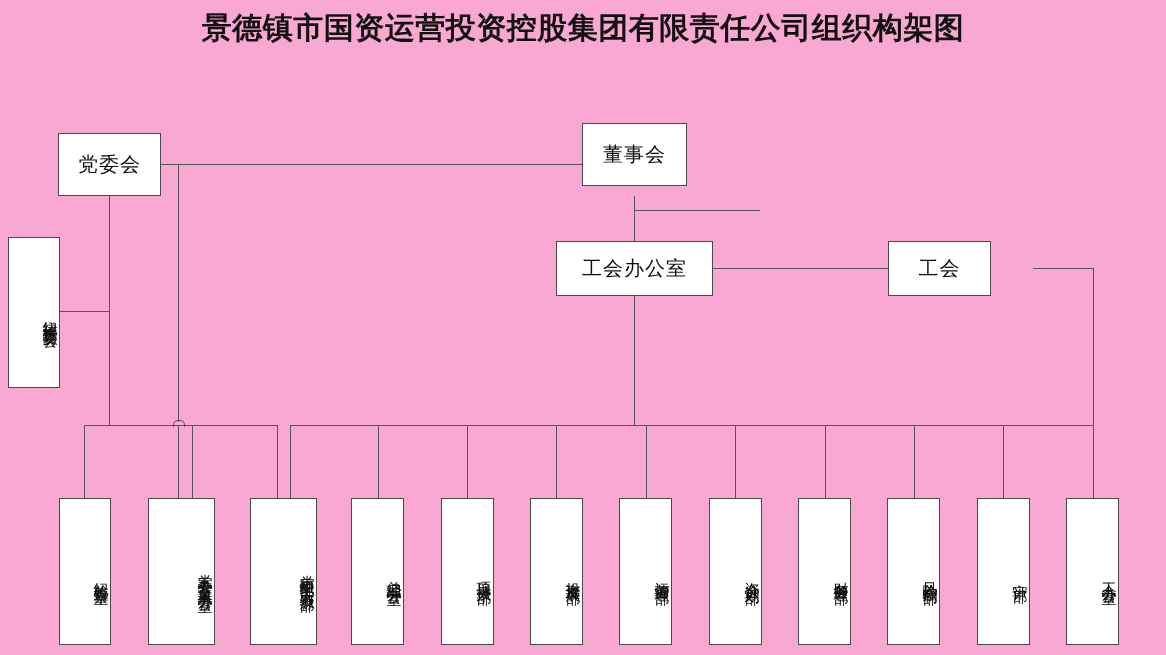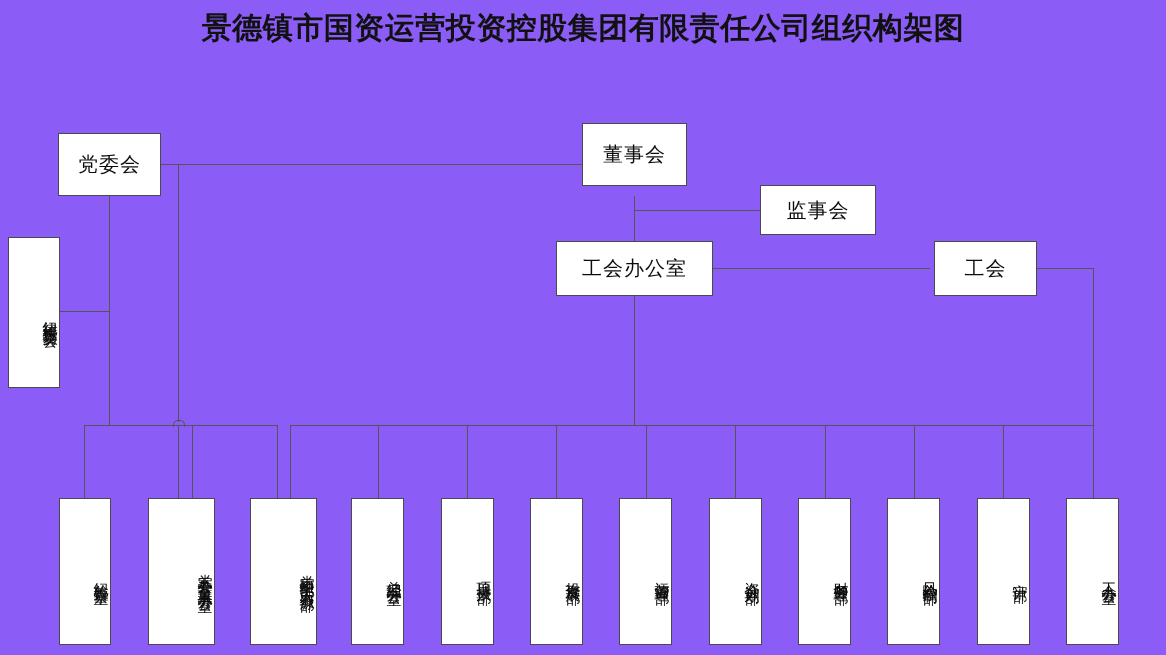--- a/index.html
+++ b/index.html
@@ -9,21 +9,21 @@
     background: #ffffff;
   }
   body {
     font-family: "DejaVu Sans", "Liberation Sans", sans-serif;
     color: #000000;
   }
   #chart-root {
     position: relative;
     width: 1166px;
     height: 655px;
-    background: #8b5cf6;
+    background: #f9a8d4;
     overflow: hidden;
   }
   #title {
     position: absolute;
     left: 0;
     top: 8px;
     width: 1166px;
     text-align: center;
     font-family: "DejaVu Serif", "Liberation Serif", serif;
     font-size: 30px;
@@ -99,29 +99,26 @@
   </div>
 
   <div class="node vert" style="left:8px; top:237px; width:52px; height:151px;">
     <span>纪律检察委员会</span>
   </div>
 
   <div class="node horiz" style="left:582px; top:123px; width:105px; height:63px;">
     <span>董事会</span>
   </div>
 
-  <div class="node horiz" style="left:760px; top:185px; width:116px; height:50px;">
-    <span>监事会</span>
-  </div>
 
   <div class="node horiz" style="left:556px; top:241px; width:157px; height:55px;">
     <span>工会办公室</span>
   </div>
 
-  <div class="node horiz" style="left:934px; top:241px; width:103px; height:55px;">
+  <div class="node horiz" style="left:888px; top:241px; width:103px; height:55px;">
     <span>工会</span>
   </div>
 
   <div class="hline" style="left:161px; top:164px; width:421px;"></div>
 
   <div class="vline" style="left:109px; top:196px; height:230px;"></div>
 
   <div class="hline" style="left:60px; top:311px; width:50px;"></div>
 
   <div class="vline" style="left:178px; top:164px; height:258px;"></div>

